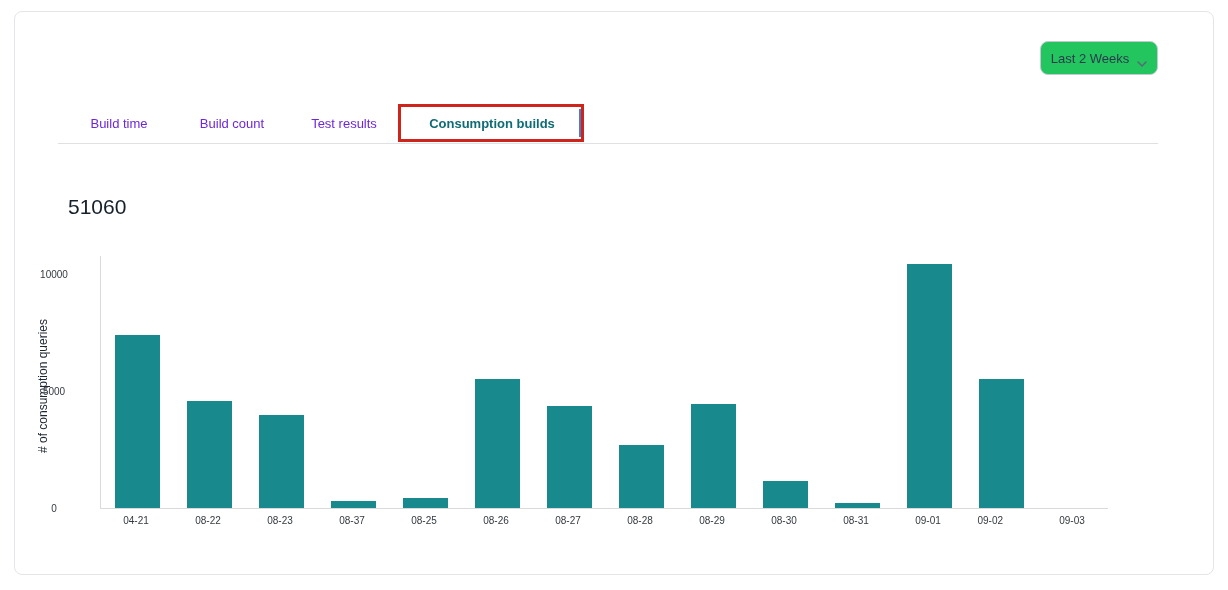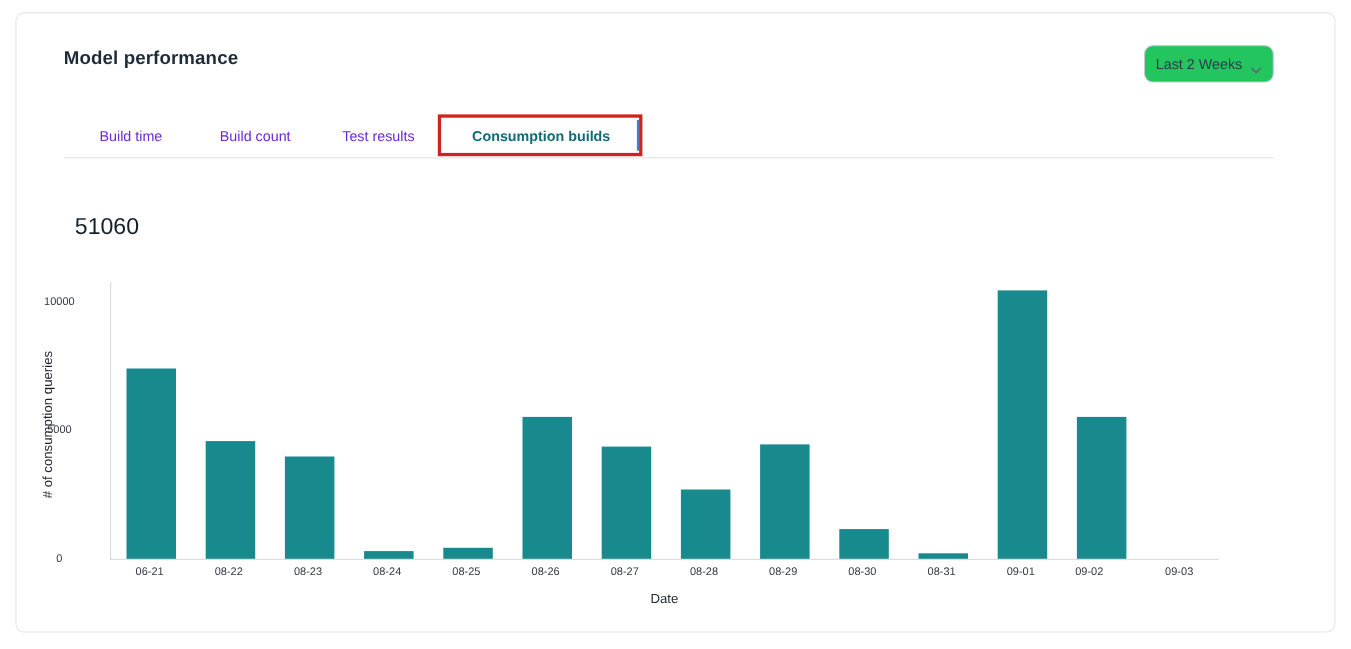--- a/index.html
+++ b/index.html
@@ -60,21 +60,20 @@
   .x-title {
     position: absolute; left: 85px; top: 281px; width: 1008px; text-align: center;
     font-size: 12px; color: #1d2530;
   }
 </style>
 </head>
 <body>
 
 <div class="card">
 
-  <div class="page-title">Model performance</div>
 
   <div class="range-btn">
     <span>Last 2 Weeks</span>
     <span class="chev">
       <svg width="10" height="6" viewBox="0 0 10 6">
           <path d="M1 1 L5 5 L9 1" fill="none" stroke="#5a6675" stroke-width="1.4" stroke-linecap="round" stroke-linejoin="round"></path>
         </svg>
     </span>
   </div>
 
@@ -100,28 +99,27 @@
         <div class="bar" style="left: 301.5px; height: 10.2828px; background: rgb(24, 137, 141);"></div>
         <div class="bar" style="left: 373.5px; height: 128.535px; background: rgb(24, 137, 141);"></div>
         <div class="bar" style="left: 445.5px; height: 101.659px; background: rgb(24, 137, 141);"></div>
         <div class="bar" style="left: 517.5px; height: 63.099px; background: rgb(24, 137, 141);"></div>
         <div class="bar" style="left: 589.5px; height: 103.996px; background: rgb(24, 137, 141);"></div>
         <div class="bar" style="left: 661.5px; height: 26.8755px; background: rgb(24, 137, 141);"></div>
         <div class="bar" style="left: 733.5px; height: 4.9077px; background: rgb(24, 137, 141);"></div>
         <div class="bar" style="left: 805.5px; height: 244.216px; background: rgb(24, 137, 141);"></div>
         <div class="bar" style="left: 877.5px; height: 128.535px; background: rgb(24, 137, 141);"></div>
       </div>
-    <div class="x-title">Date</div>
   <div class="y-tick" style="left: 0px; top: 246px;">0</div>
       <div class="y-tick" style="left: 0px; top: 129.15px;">5000</div>
       <div class="y-tick" style="left: 0px; top: 12.3px;">10000</div>
-      <div class="x-tick" style="left: 85px;">06-21</div>
+      <div class="x-tick" style="left: 85px;">04-21</div>
       <div class="x-tick" style="left: 157px;">08-22</div>
       <div class="x-tick" style="left: 229px;">08-23</div>
-      <div class="x-tick" style="left: 301px;">08-24</div>
+      <div class="x-tick" style="left: 301px;">08-37</div>
       <div class="x-tick" style="left: 373px;">08-25</div>
       <div class="x-tick" style="left: 445px;">08-26</div>
       <div class="x-tick" style="left: 517px;">08-27</div>
       <div class="x-tick" style="left: 589px;">08-28</div>
       <div class="x-tick" style="left: 661px;">08-29</div>
       <div class="x-tick" style="left: 733px;">08-30</div>
       <div class="x-tick" style="left: 805px;">08-31</div>
       <div class="x-tick" style="left: 877px;">09-01</div>
       <div class="x-tick" style="left: 916px; text-align: right;">09-02</div>
       <div class="x-tick" style="left: 1021px;">09-03</div>

